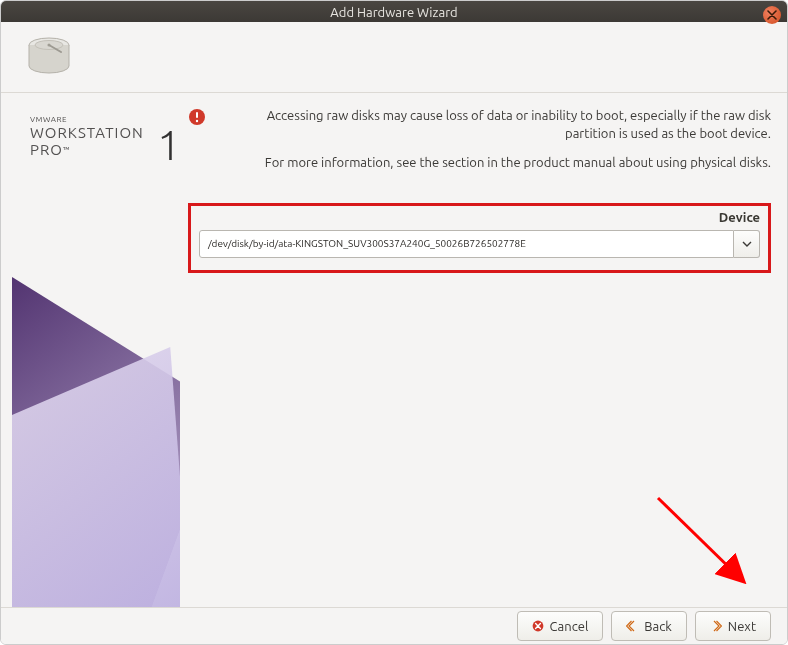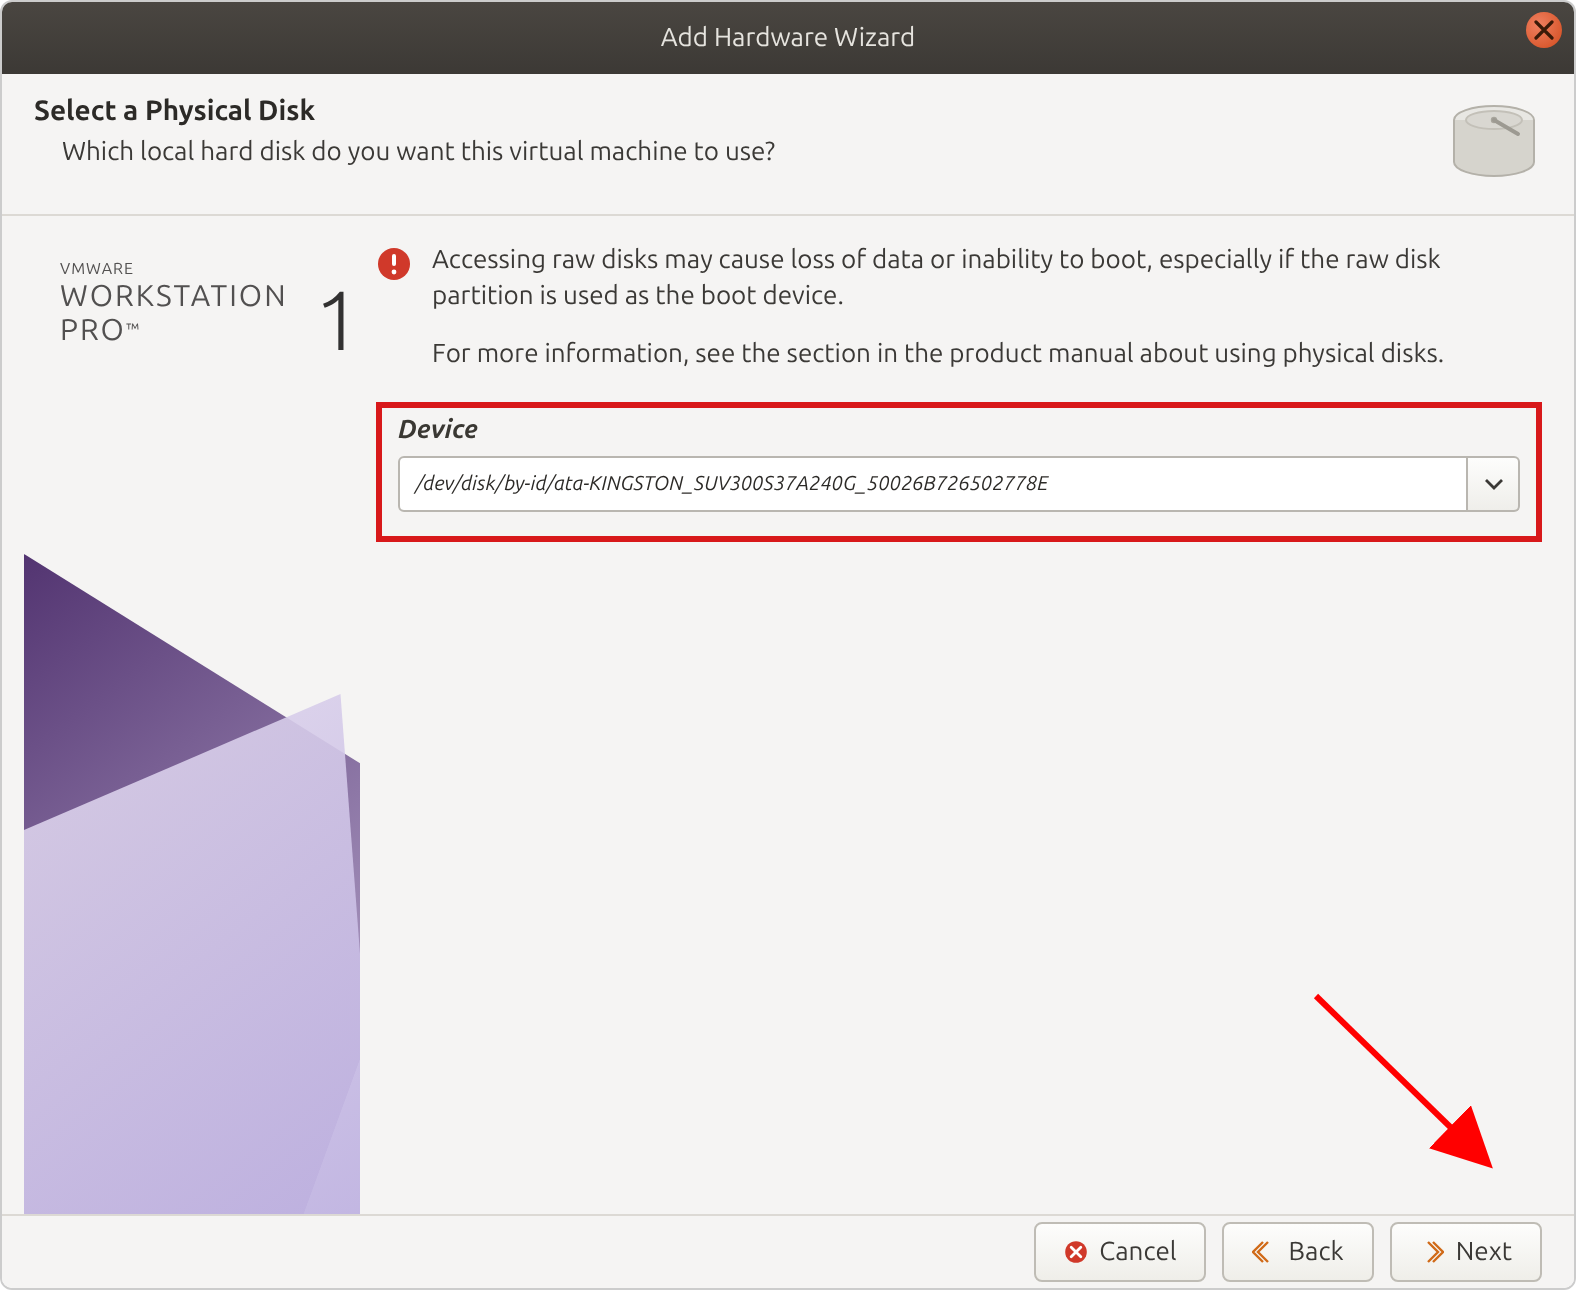--- a/index.html
+++ b/index.html
@@ -1,44 +1,44 @@
 <!DOCTYPE html>
 <html><head>
 <meta charset="utf-8">
 <style>
 * { box-sizing: border-box; margin:0; padding:0; font-family: Ubuntu, "Segoe UI", Arial, sans-serif; }
 html, body { width:788px; height:645px; background:#fff; overflow:hidden; }
 .window { width:788px; height:645px; display:flex; flex-direction:column; border:1px solid #ccc; border-radius:6px; overflow:hidden; }
 
-.titlebar { height:36px; background:linear-gradient(#4a4641,#3c3935); color:#e6e4df; display:flex; align-items:center; position:relative; font-size:13px; }
+.titlebar { height:21px; background:linear-gradient(#4a4641,#3c3935); color:#e6e4df; display:flex; align-items:center; position:relative; font-size:13px; }
 .titlebar-title { flex:1; text-align:center; }
 .titlebar-close { position:absolute; right:6px; top:5px; width:18px; height:18px; background:radial-gradient(circle at 35% 35%, #f08060, #d14b1d); border-radius:50%; display:flex; align-items:center; justify-content:center; }
 .titlebar-close svg { width:10px; height:10px; }
 
 .header { background:#f5f4f3; border-bottom:1px solid #dcd9d4; padding:10px 16px 12px 16px; display:flex; }
 .header-texts { flex:1; }
 .header h1 { font-size:14px; font-weight:bold; color:#2c2a27; }
 .header p { font-size:13px; color:#3b3936; margin-top:6px; margin-left:14px; }
 .header-icon { width:48px; height:48px; align-self:center; margin-left:8px; }
 
 .body { flex:1; display:flex; background:#f5f4f3;padding-left:11px; }
 .sidebar-brand { width:168px; position:relative; background:#f5f4f3; overflow:hidden; }
 .brand-text { position:absolute; top:22px; left:18px; color:#525050; font-size:11px; letter-spacing:.5px; }
 .brand-text .ws { font-size:15px; letter-spacing:1px; }
 .brand-text .pro { font-size:15px; letter-spacing:1px; }
 .brand-text sup { font-size:9px; }
 .brand-16 { position:absolute; top:28px; left:113px; font-size:42px; font-weight:300; color:#323131;margin-left:32px; }
 
-.content { flex:1; padding:14px 16px 8px 8px; font-size:13px; color:#3b3936; }
+.content { flex:1; padding:14px 16px 8px 8px; font-size:13px; color:#3b3936;text-align:right; }
 .warn-row { display:flex; gap:10px; }
 .warn-icon { width:18px; height:18px; flex-shrink:0; margin-top:1px; }
 .warn-texts p { line-height:1.35; }
 .warn-texts p + p { margin-top:12px; }
 
-.section { margin-top:14px;font-style:italic; }
+.section { margin-top:31px; }
 .section-label { font-weight:bold; margin-bottom:6px; color:#3a3833; }
 .device-box { border:3px solid #d8181a; padding:0 8px 12px 8px; }
 .device-box .section-label { padding-top:4px; }
 .select-row { display:flex; }
 .fake-select { flex:1; height:28px; background:#fff; border:1px solid #b9b6b0; border-radius:3px 0 0 3px; display:flex; align-items:center; padding:0 8px; font-size:10px; color:#2c2a27; }
 .select-btn { width:26px; height:28px; border:1px solid #b9b6b0; border-left:none; border-radius:0 3px 3px 0; background:linear-gradient(#fdfdfc,#efeeea); display:flex; align-items:center; justify-content:center; }
 .select-btn svg { width:10px; height:6px; }
 
 .radio-group { padding-left:10px; }
 .radio-row { display:flex; align-items:center; gap:6px; height:24px; }
@@ -67,24 +67,20 @@
   <div class="titlebar">
     <div class="titlebar-title">Add Hardware Wizard</div>
     <div class="titlebar-close">
       <svg viewBox="0 0 10 10">
           <path d="M1 1 L9 9 M9 1 L1 9" stroke="#3a1a08" stroke-width="1.6" stroke-linecap="round"></path>
         </svg>
     </div>
   </div>
 
   <div class="header">
-    <div class="header-texts">
-      <h1>Select a Physical Disk</h1>
-      <p>Which local hard disk do you want this virtual machine to use?</p>
-    </div>
     <svg class="header-icon" viewBox="0 0 48 48">
       <ellipse cx="24" cy="13" rx="20" ry="7" fill="#e8e7e3" stroke="#b4b1a9"></ellipse>
       <path d="M4 13 V34 a20 7 0 0 0 40 0 V13" fill="#d6d4cd" stroke="#b4b1a9"></path>
       <ellipse cx="24" cy="13" rx="14" ry="4.5" fill="#d9d7d1" stroke="#c3c0b8"></ellipse>
       <circle cx="24" cy="13" r="1.6" fill="#a8a59c"></circle>
       <path d="M24 13 L36 20" stroke="#9d9a92" stroke-width="2" stroke-linecap="round"></path>
     </svg>
   </div>
 
   <div class="body">

